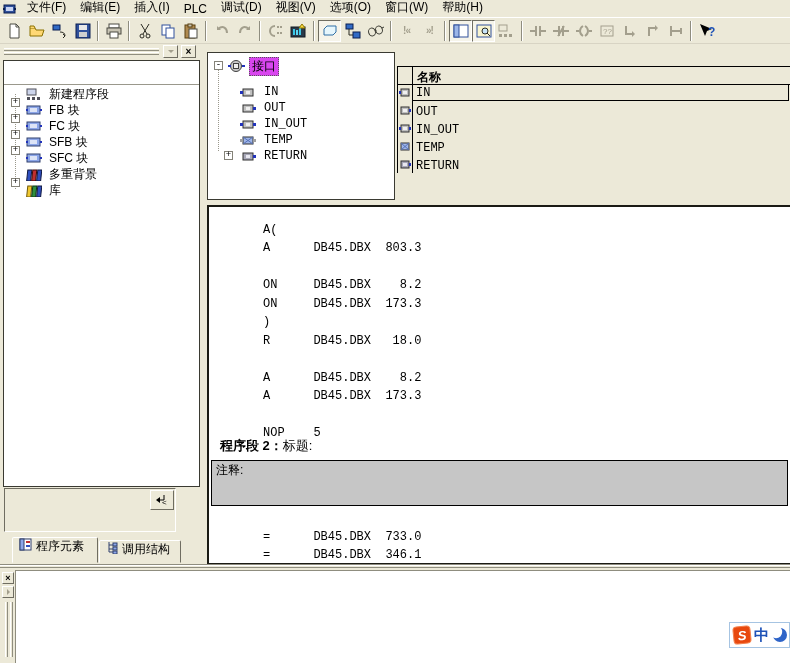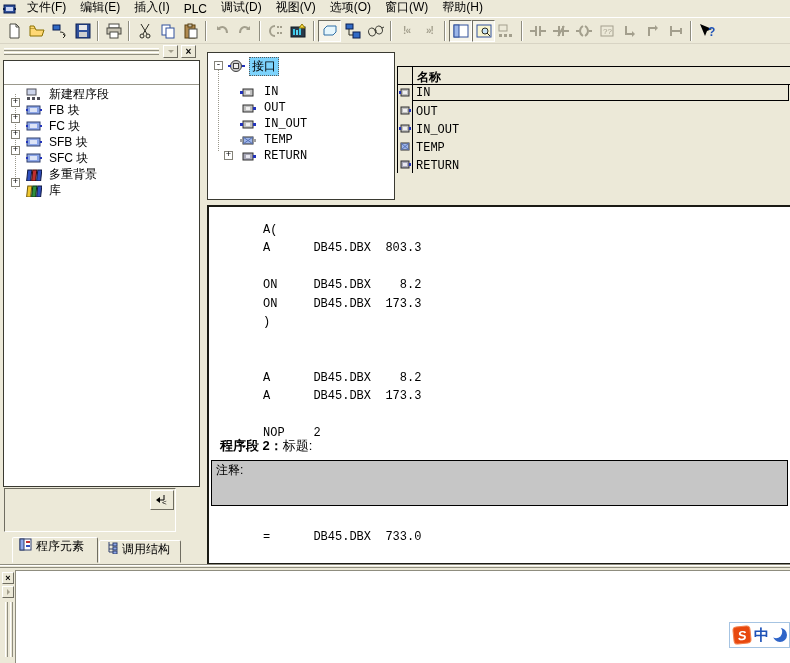--- a/index.html
+++ b/index.html
@@ -18,21 +18,21 @@
   #toolbar{position:absolute;left:0;top:18px;width:790px;height:26px;display:flex;align-items:center;padding-left:2px;border-bottom:1px solid #D8D4C4}
   .tbtn{width:23px;height:22px;display:flex;align-items:center;justify-content:center;border:1px solid transparent;flex:0 0 auto}
   .tbtn.pressed{border-color:#6F6D61 #FFF #FFF #6F6D61;background:#F6F4EA}
   .tsep{width:2px;height:20px;margin:0 3px;border-left:1px solid #8F8D7F;border-right:1px solid #FFF;flex:0 0 auto}
   .gtxt{font-size:10px;font-weight:bold;color:#A39F8D;letter-spacing:-1px}
   
   .trow{position:absolute;height:16px;display:flex;align-items:center;font-size:12px;white-space:nowrap}
   .expbox{position:absolute;width:9px;height:9px;background:#FFF;border:1px solid #848278;font-size:9px;line-height:7px;text-align:center;font-family:"Liberation Mono",monospace;color:#000}
   .dotv{position:absolute;width:1px;background-image:repeating-linear-gradient(to bottom,#9A988C 0 1px,transparent 1px 2px)}
   .tlabel{padding:0 2px}
-  .focusbox{border:1px dotted #5A5A5A;background:#7dd3fc}
+  .focusbox{border:1px dotted #5A5A5A;background:#d946ef}
   
   #name-hdr{position:absolute;font-weight:bold;font-size:12px}
   .drow-name{font-size:12px;font-family:"Liberation Mono","DejaVu Sans Mono",monospace}
   
   #code-pane{position:absolute;left:207px;top:205px;width:583px;height:360px;background:#FFF;border:2px solid #1A1A14;border-right:none}
   .codeline{position:absolute;left:54px;font-size:12px;line-height:18.5px;white-space:pre;font-family:"Liberation Mono","DejaVu Sans Mono",monospace}
   
   .tab{position:absolute;display:flex;gap:4px;font-size:12px;padding:0 6px;background:#ECE9D8;border:1px solid;border-color:#FFF #6F6D61 transparent #FFF;border-radius:2px 2px 0 0}
   
   #ime{position:absolute;left:729px;top:622px;width:61px;height:26px;background:#FFF;border:1px solid #A6C4E2;display:flex;align-items:center;gap:3px;padding-left:3px;overflow:hidden}
@@ -471,31 +471,33 @@
   <div class="abs" style="left:413px;top:157px;width:376px;height:17px;display:flex;align-items:center">
     <span class="drow-name" style="padding-left:3px">RETURN</span>
   </div>
 
   <div id="code-pane">
     <div class="codeline" style="top:14px">A(</div>
     <div class="codeline" style="top:32px">A      DB45.DBX  803.3</div>
     <div class="codeline" style="top:69px">ON     DB45.DBX    8.2</div>
     <div class="codeline" style="top:88px">ON     DB45.DBX  173.3</div>
     <div class="codeline" style="top:106px">)</div>
+    <div class="codeline" style="top:125px">R      DB45.DBX   18.0</div>
     <div class="codeline" style="top:162px">A      DB45.DBX    8.2</div>
     <div class="codeline" style="top:180px">A      DB45.DBX  173.3</div>
-    <div class="codeline" style="top:217px">NOP    2</div>
+    <div class="codeline" style="top:217px">NOP    5</div>
 
     <div class="abs" style="left:11px;top:230px;font-size:13px">
       <span style="font-weight:bold">程序段 2：</span><span>标题:</span>
     </div>
     <div class="abs" style="left:2px;top:253px;width:577px;height:46px;background:#C6C6C6;border:1px solid #000;font-size:12px;padding:1px 4px">
       <span>注释:</span>
     </div>
     <div class="codeline" style="top:321px">=      DB45.DBX  733.0</div>
+    <div class="codeline" style="top:339px">=      DB45.DBX  346.1</div>
   </div>
 
   <div class="abs" style="left:0;top:564px;width:790px;height:1px;background:#8F8D7F"></div>
   <div class="abs" style="left:0;top:565px;width:790px;height:1px;background:#FFF"></div>
   <div class="abs" style="left:0;top:567px;width:790px;height:1px;background:#8F8D7F"></div>
 
   <div class="abs out" style="left:2px;top:572px;width:12px;height:12px;background:#ECE9D8;font-size:9px;font-weight:bold;text-align:center;line-height:10px"><span>×</span></div>
   <div class="abs out" style="left:2px;top:586px;width:12px;height:12px;background:#ECE9D8;display:flex;align-items:center;justify-content:center">
     <span style="width:0;height:0;border:3px solid transparent;border-left-color:#A39F8D;margin-left:3px"></span>
   </div>

